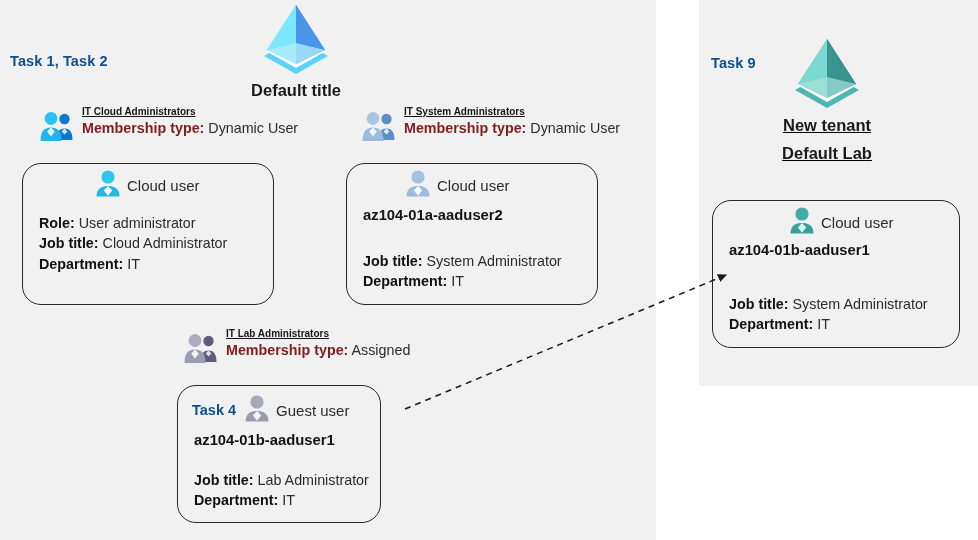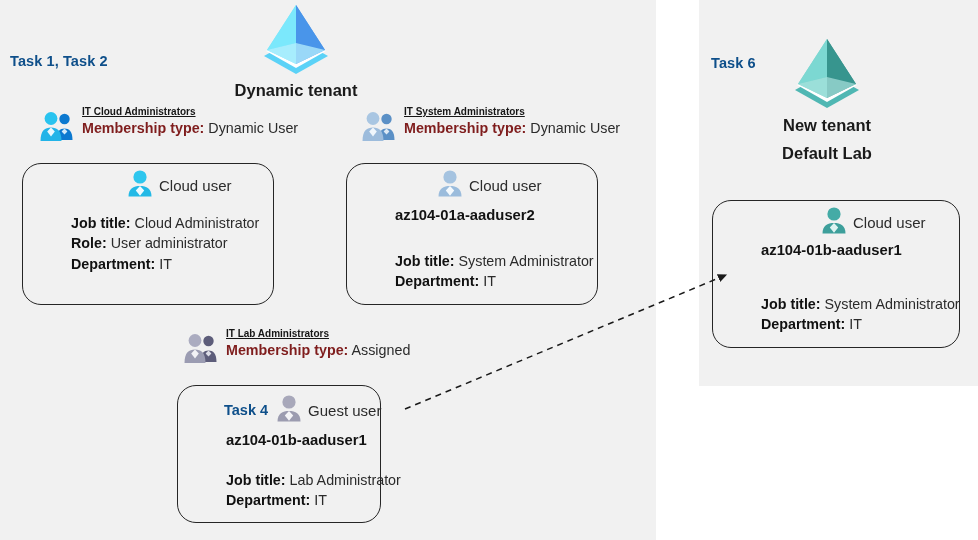--- a/index.html
+++ b/index.html
@@ -34,21 +34,21 @@
   .tenant{position:absolute;text-align:center;}
   .tenant-title{
     font-weight:bold;
     color:#1a1a1a;
     font-size:16.5px;
     line-height:1.28;
     white-space:nowrap;
   }
   #tenant-default{left:198px;top:2px;width:196px;}
   #tenant-default .tenant-title{margin-top:6px;}
-  #tenant-new{left:729px;top:36px;width:196px;}
+  #tenant-new{left:729px;top:36px;width:196px;text-decoration:underline;}
   #tenant-new .tenant-title{margin-top:7px;}
   .pyramid{display:block;margin:0 auto;}
 
   
   .group{position:absolute;display:flex;align-items:flex-start;}
   .group-icon{flex:0 0 auto;margin-top:4px;}
   .group-text{margin-left:6px;}
   .group-name{
     font-weight:bold;font-size:10px;color:#161616;
     line-height:1.18;white-space:nowrap;text-decoration:underline;
@@ -62,21 +62,20 @@
   #group-system-admins{left:360px;top:106px;}
   #group-lab-admins{left:182px;top:328px;}
 
   
   .card{
     position:absolute;
     border:1.3px solid #262626;
     border-radius:19px;
     background:transparent;
     box-sizing:border-box;
-    padding-left:32px;
   }
   .card-head{
     display:flex;align-items:center;
     height:28px;
     margin-top:7px;
   }
   .card-head .spacer{flex:0 0 auto;}
   .card-head .tasktag{
     color:#0e4f8a;font-weight:bold;font-size:14.5px;
     margin-right:8px;white-space:nowrap;
@@ -115,33 +114,33 @@
 </style>
 </head>
 <body>
 
 <div class="stage">
 
   <div class="panel" id="panel-left"></div>
   <div class="panel" id="panel-right"></div>
 
   <div class="task-label" id="task-12">Task 1, Task 2</div>
-  <div class="task-label" id="task-3">Task 6</div>
+  <div class="task-label" id="task-3">Task 9</div>
 
   <div class="tenant" id="tenant-default">
     <svg class="pyramid" width="76" height="72" viewBox="0 0 76 72">
       <polygon points="38,36 6,54 38,72 70,54" fill="#5bd2f7"></polygon>
       <polygon points="38,32 8,49 38,66 68,49" fill="#ffffff"></polygon>
       <polygon points="38,3 9,48 38,62" fill="#6fe2fb"></polygon>
       <polygon points="38,3 67,48 38,62" fill="#3f8ee8"></polygon>
       <polygon points="38,3 9,48 38,41" fill="#7ee9fc" opacity="0.85"></polygon>
       <polygon points="38,3 67,48 38,41" fill="#4a96ea" opacity="0.9"></polygon>
       <polygon points="9,48 38,41 67,48 38,62" fill="#b9f0fd" opacity="0.75"></polygon>
     </svg>
-    <div class="tenant-title">Dynamic tenant</div>
+    <div class="tenant-title">Default title</div>
   </div>
 
   <div class="tenant" id="tenant-new">
     <svg class="pyramid" width="76" height="72" viewBox="0 0 76 72">
       <polygon points="38,36 6,54 38,72 70,54" fill="#4fb7b3"></polygon>
       <polygon points="38,32 8,49 38,66 68,49" fill="#ffffff"></polygon>
       <polygon points="38,3 9,48 38,62" fill="#6fcfc9"></polygon>
       <polygon points="38,3 67,48 38,62" fill="#2e8b87"></polygon>
       <polygon points="38,3 9,48 38,41" fill="#7fd9d3" opacity="0.85"></polygon>
       <polygon points="38,3 67,48 38,41" fill="#38968f" opacity="0.9"></polygon>
@@ -217,24 +216,24 @@
       <span>
         <svg width="26" height="28" viewBox="0 0 26 28">
           <circle cx="13" cy="8" r="6.6" fill="#2ec6ee"></circle>
           <path d="M1.5 27.5 C1.5 19.5 6.5 17 13 17 C19.5 17 24.5 19.5 24.5 27.5 Z" fill="#23b9e6"></path>
           <polygon points="13,17 8.8,21.5 13,26.8 17.2,21.5" fill="#eefaff"></polygon>
         </svg>
       </span>
       <span class="usertype">Cloud user</span>
     </div>
     <div class="card-attrs">
+      <div><b>Role:</b>
+        <span>User administrator</span></div>
       <div><b>Job title:</b>
         <span>Cloud Administrator</span></div>
-      <div><b>Role:</b>
-        <span>User administrator</span></div>
       <div><b>Department:</b>
         <span>IT</span></div>
     </div>
   </div>
 
   <div class="card" id="card-aaduser2">
     <div class="card-head">
       <span class="spacer"></span>
       <span>
         <svg width="26" height="28" viewBox="0 0 26 28">

